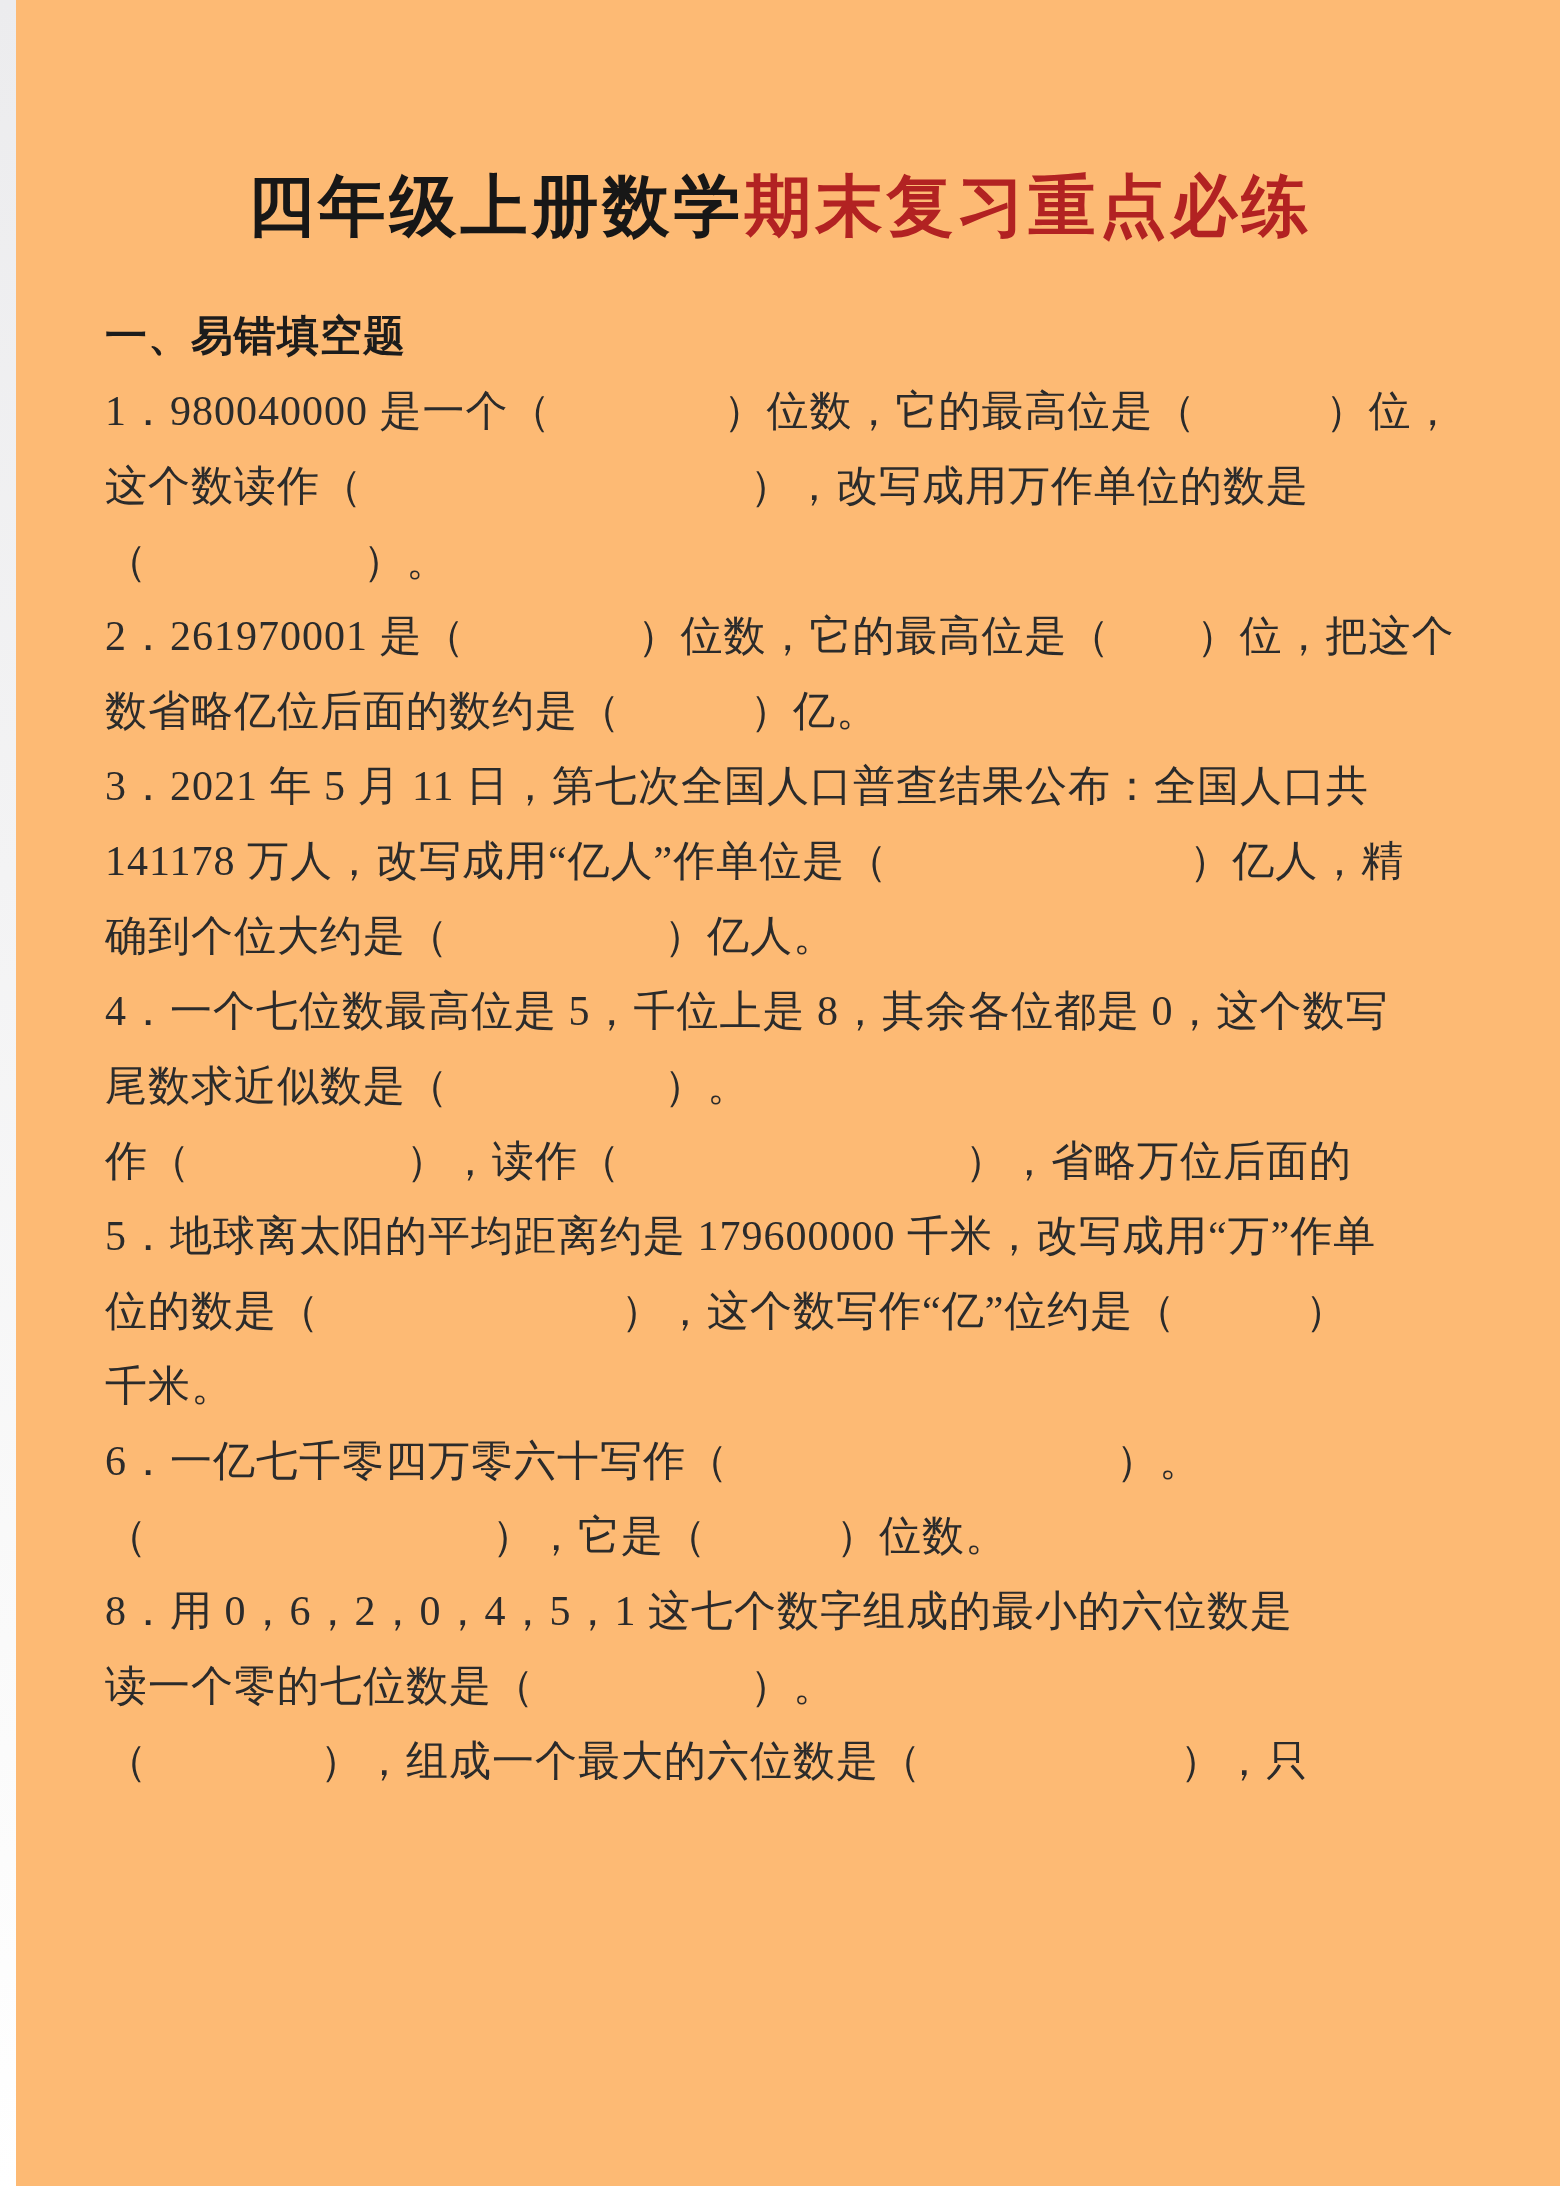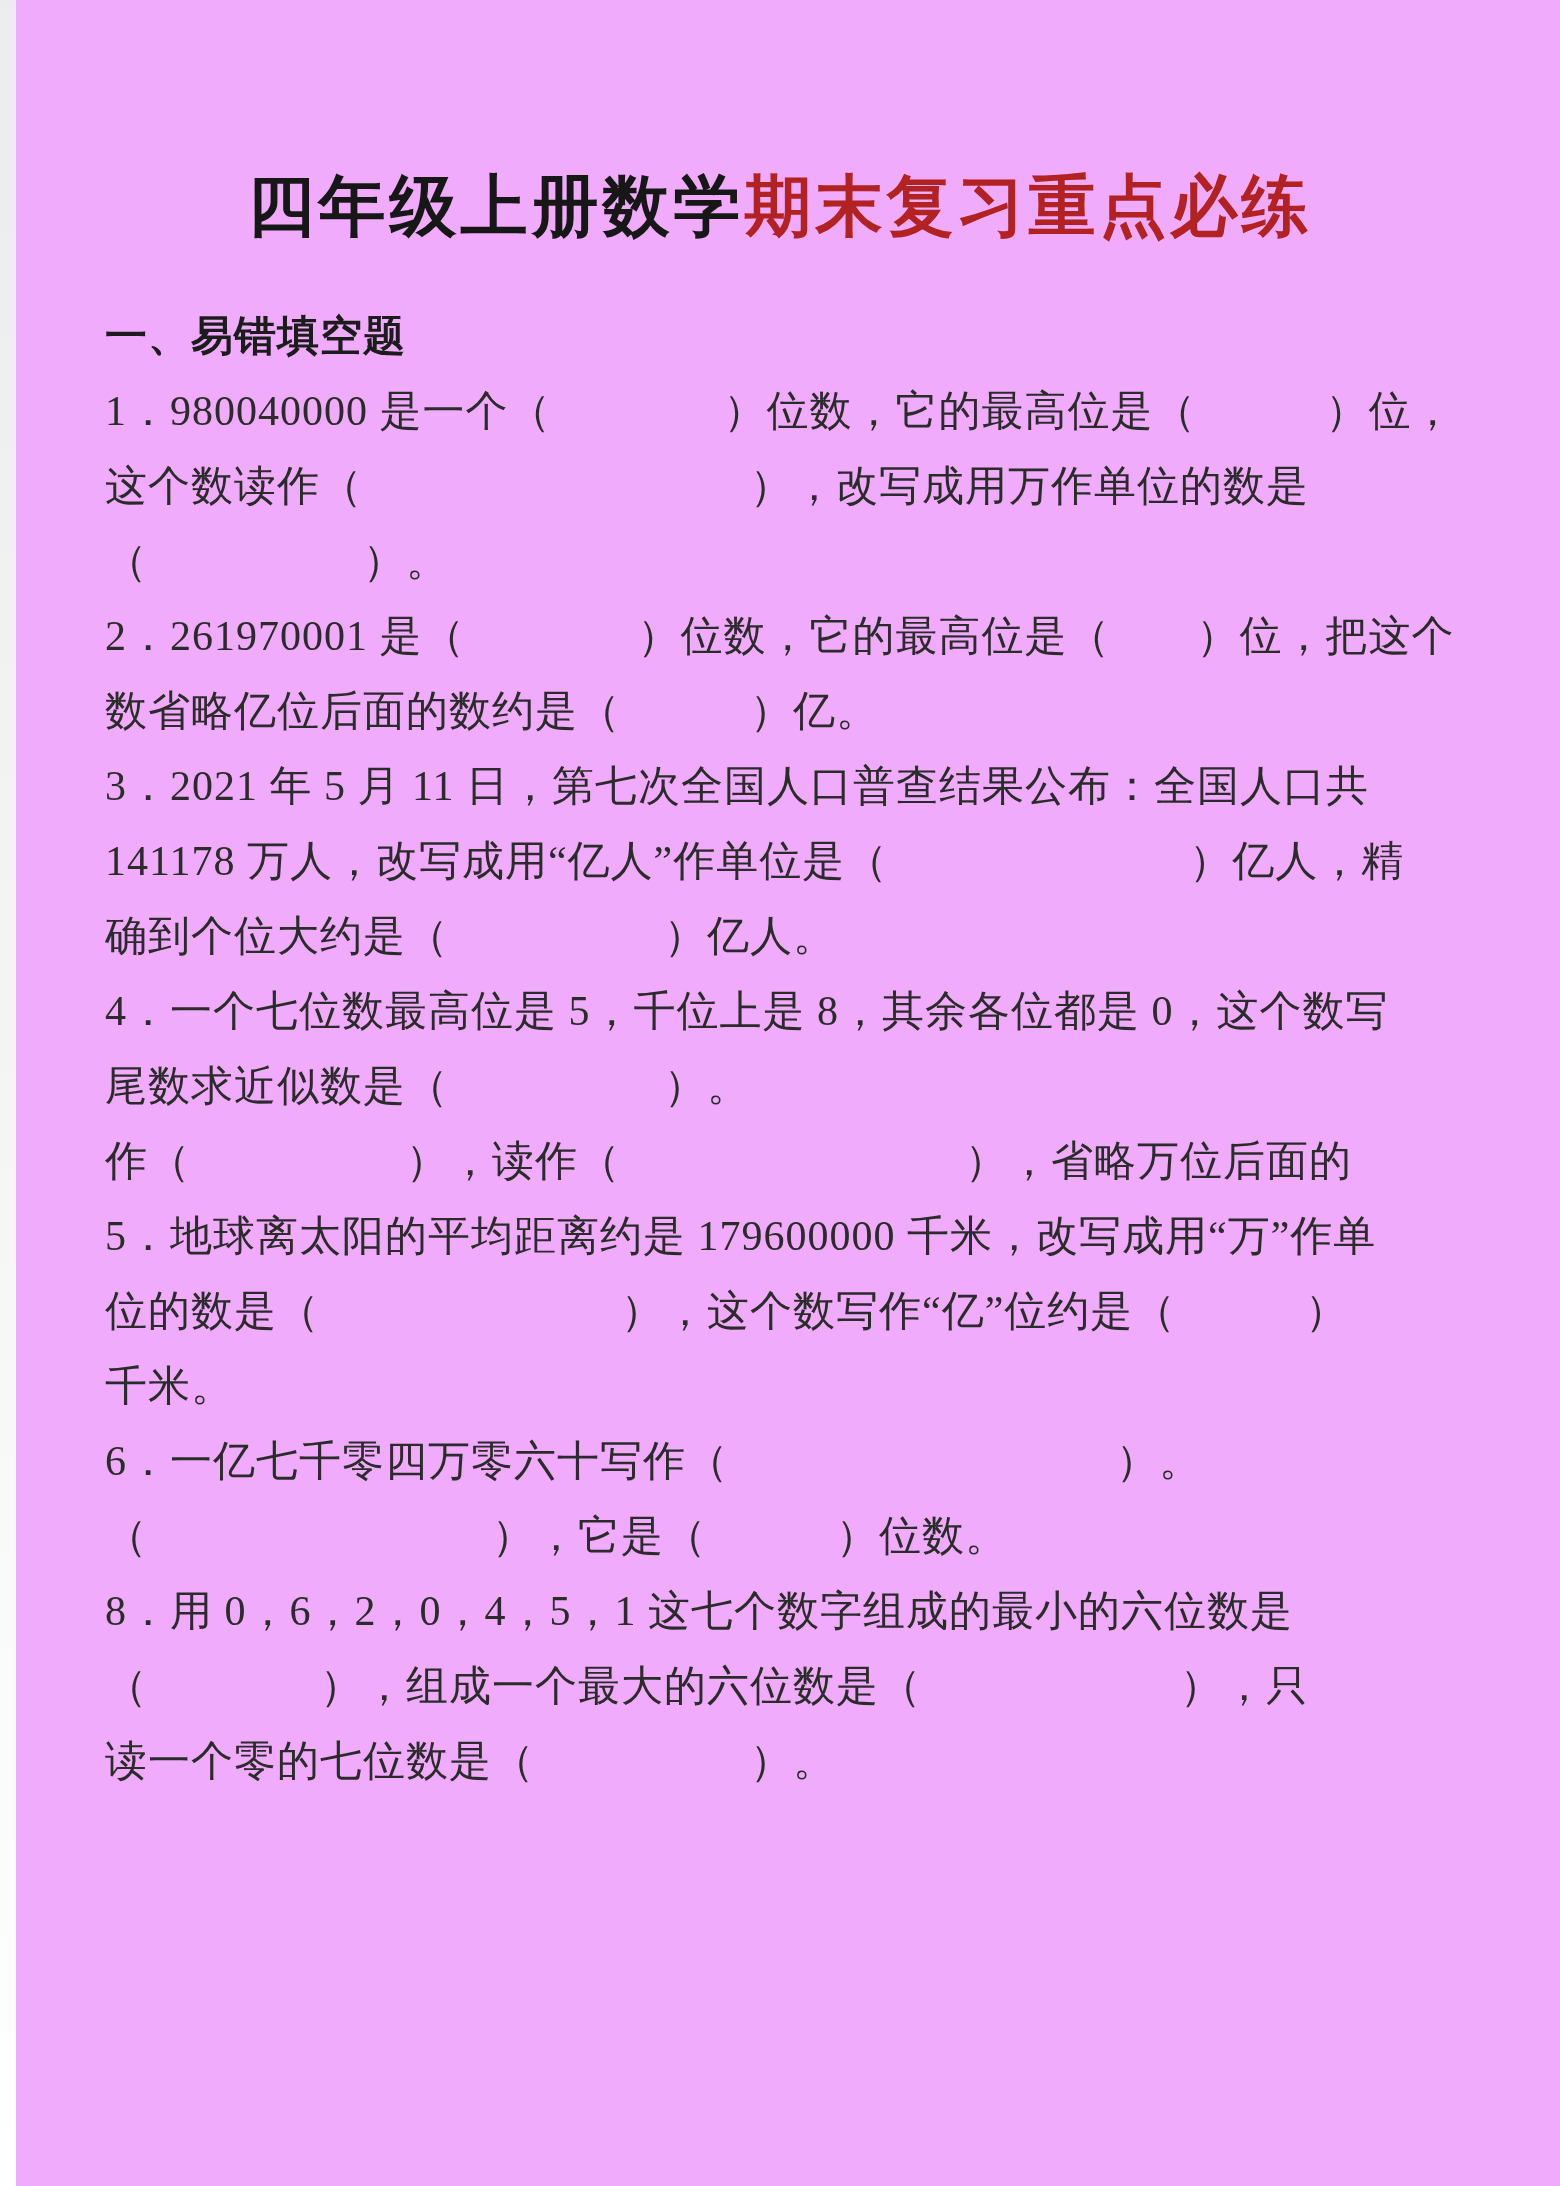--- a/index.html
+++ b/index.html
@@ -1,20 +1,20 @@
 <!DOCTYPE html>
 <html><head>
 <meta charset="utf-8">
 <style>
   html, body { margin: 0; padding: 0; background: #ffffff; }
   .page {
     position: relative;
     width: 1560px;
     height: 2186px;
-    background: #f0abfc;
+    background: #fdba74;
     overflow: hidden;
     font-family: "Liberation Serif", "DejaVu Serif", serif;
     color: #2b2b2b;
   }
   .edge-shadow {
     position: absolute;
     left: 0; top: 0;
     width: 16px; height: 100%;
     background: linear-gradient(to bottom, #ececee 0%, #f3f3f4 40%, #fafafa 75%, #ffffff 100%);
   }
@@ -82,16 +82,16 @@
 
     <p>5．地球离太阳的平均距离约是 179600000 千米，改写成用“万”作单</p>
     <p>位的数是（　　　　　　　），这个数写作“亿”位约是（　　　）</p>
     <p>千米。</p>
 
     <p>6．一亿七千零四万零六十写作（　　　　　　　　　）。</p>
 
     <p>（　　　　　　　　），它是（　　　）位数。</p>
 
     <p>8．用 0，6，2，0，4，5，1 这七个数字组成的最小的六位数是</p>
+    <p>读一个零的七位数是（　　　　　）。</p>
     <p>（　　　　），组成一个最大的六位数是（　　　　　　），只</p>
-    <p>读一个零的七位数是（　　　　　）。</p>
   </div>
 </div>
 
 </body></html>

